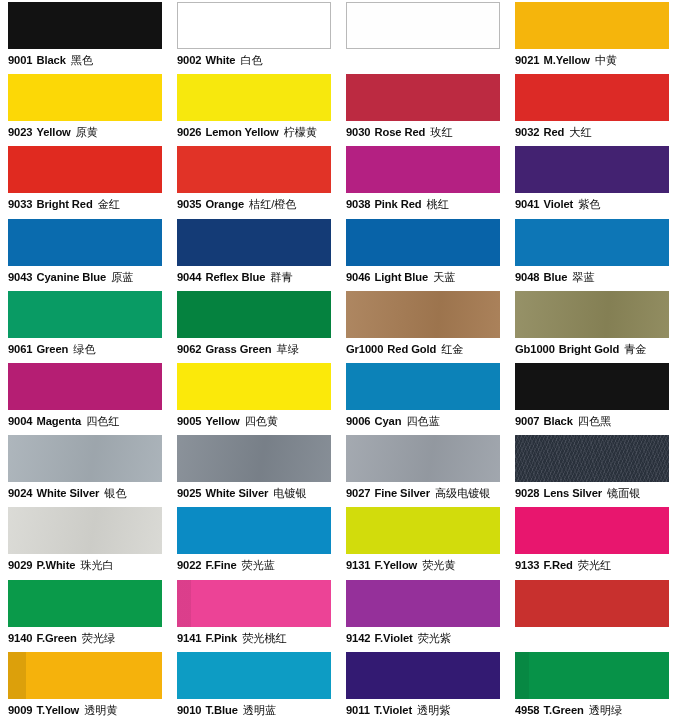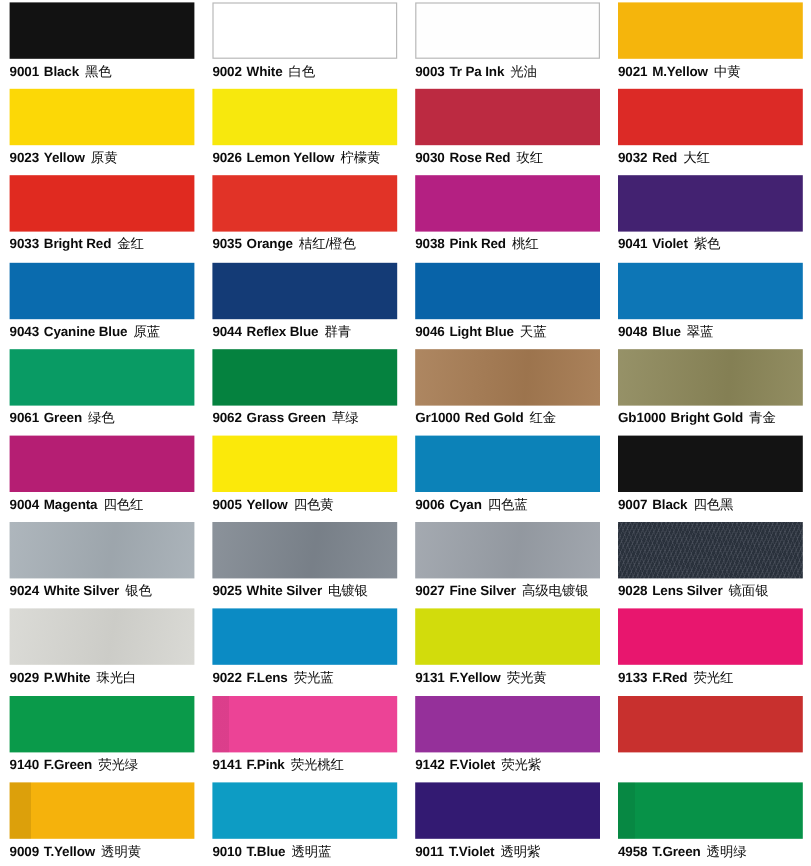--- a/index.html
+++ b/index.html
@@ -96,25 +96,20 @@
     <div class="cell">
       <div class="swatch outlined" style="background-color: rgb(255, 255, 255);"></div>
       <div class="caption">
         <span class="code">9002</span>
         <span class="ename">White</span>
         <span class="cname">白色</span>
       </div>
     </div>
     <div class="cell">
       <div class="swatch outlined" style="background-color: rgb(254, 254, 254);"></div>
-      <div class="caption">
-        <span class="code">9003</span>
-        <span class="ename">Tr Pa Ink</span>
-        <span class="cname">光油</span>
-      </div>
     </div>
     <div class="cell">
       <div class="swatch" style="background-color: rgb(245, 181, 12);"></div>
       <div class="caption">
         <span class="code">9021</span>
         <span class="ename">M.Yellow</span>
         <span class="cname">中黄</span>
       </div>
     </div>
     <div class="cell">
@@ -314,21 +309,21 @@
       <div class="caption">
         <span class="code">9029</span>
         <span class="ename">P.White</span>
         <span class="cname">珠光白</span>
       </div>
     </div>
     <div class="cell">
       <div class="swatch" style="background-color: rgb(11, 139, 196);"></div>
       <div class="caption">
         <span class="code">9022</span>
-        <span class="ename">F.Lens</span>
+        <span class="ename">F.Fine</span>
         <span class="cname">荧光蓝</span>
       </div>
     </div>
     <div class="cell">
       <div class="swatch" style="background-color: rgb(210, 220, 12);"></div>
       <div class="caption">
         <span class="code">9131</span>
         <span class="ename">F.Yellow</span>
         <span class="cname">荧光黄</span>
       </div>

